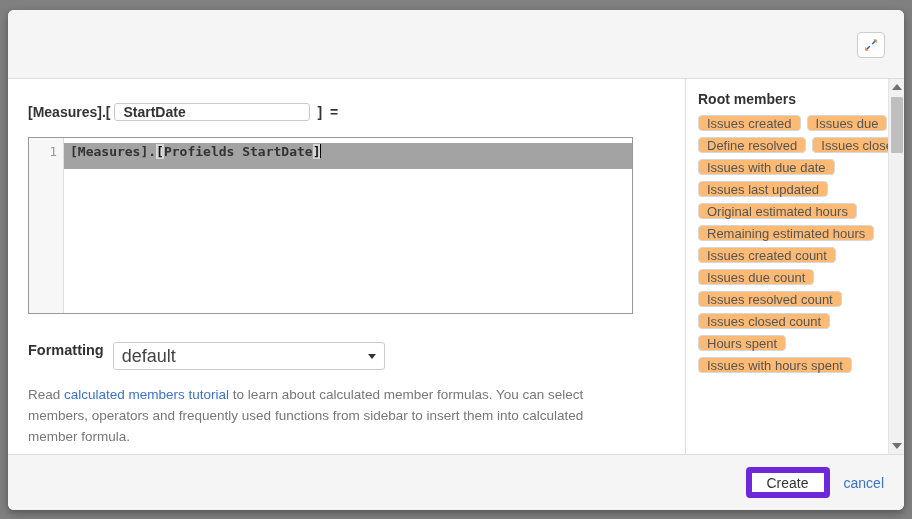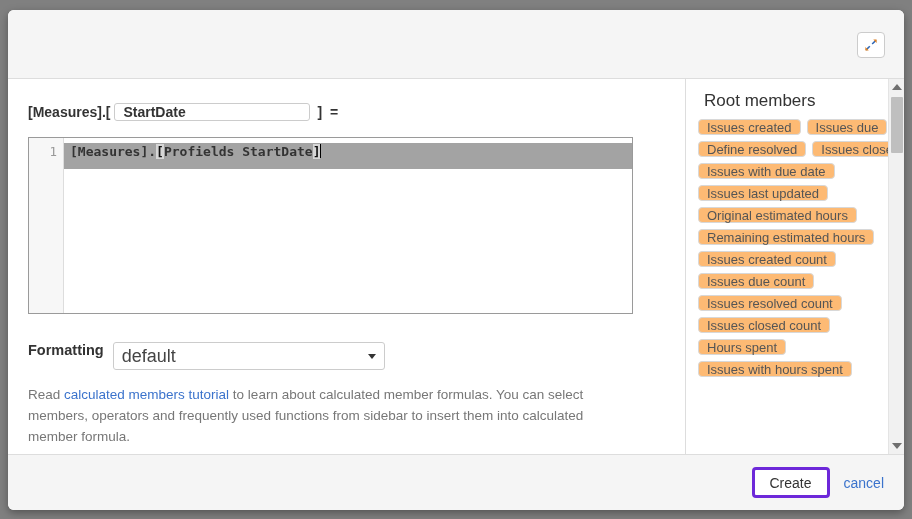--- a/index.html
+++ b/index.html
@@ -223,23 +223,23 @@
     min-width: 0;
   }
   .sidebar {
     position: relative;
     flex: 1 1 auto;
     padding: 12px 0 0 12px;
     overflow: hidden;
     min-width: 0;
   }
   .sidebar h3 {
-    margin: 0 0 8px 6px;
-    font-size: 17px;
-    font-weight: normal;
+    margin: 0 0 8px 0;
+    font-size: 14px;
+    font-weight: bold;
     color: #333333;
   }
   .pill-wrap {
     display: flex;
     flex-wrap: wrap;
     gap: 6px;
     width: 222px;
   }
   .pill {
     display: inline-flex;
@@ -305,21 +305,21 @@
     display: flex;
     align-items: center;
     justify-content: flex-end;
     padding-right: 20px;
     gap: 14px;
   }
   .btn-create {
     height: 31px;
     padding: 0 15px;
     background: #ffffff;
-    border: 3px solid #6d28d9;
+    border: 6px solid #6d28d9;
     border-radius: 4px;
     font-family: "Liberation Sans", sans-serif;
     font-size: 14px;
     color: #333333;
     cursor: pointer;
   }
   .btn-cancel {
     font-size: 14px;
     color: #3b73cc;
     text-decoration: none;

